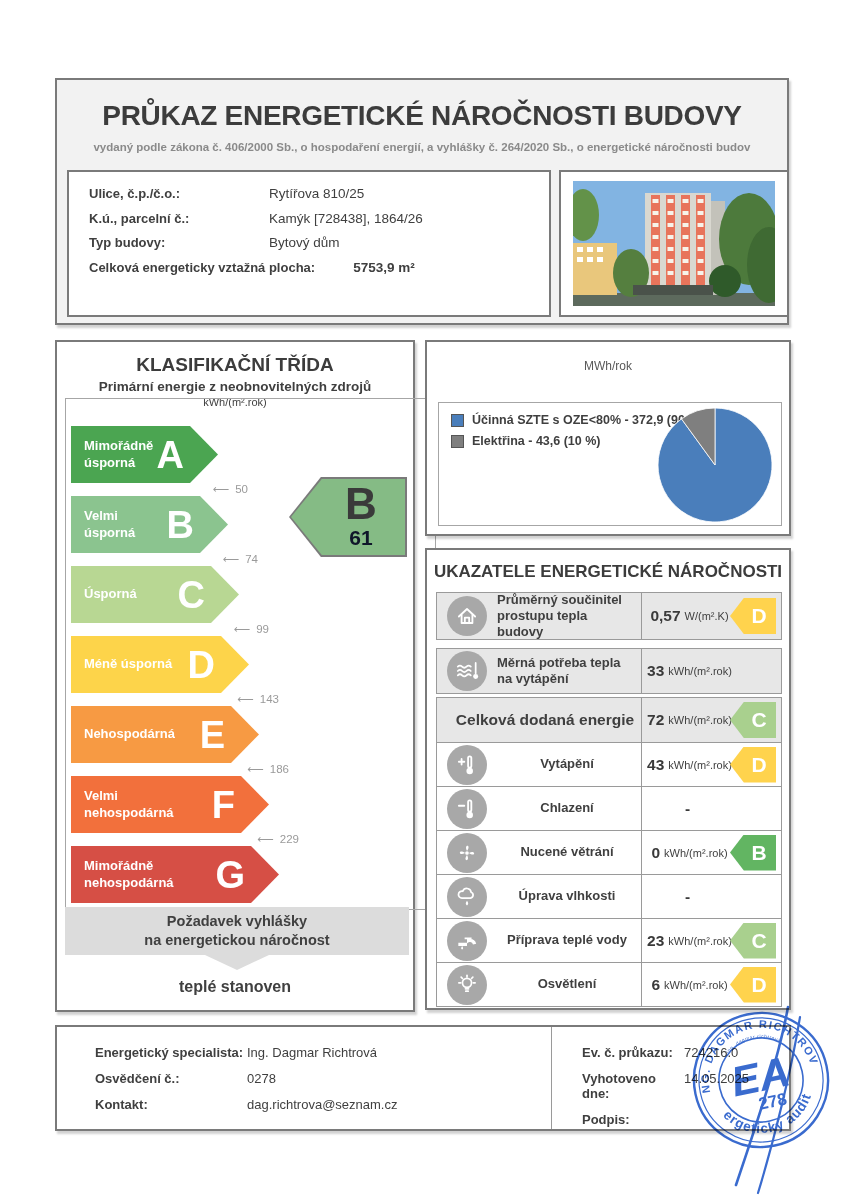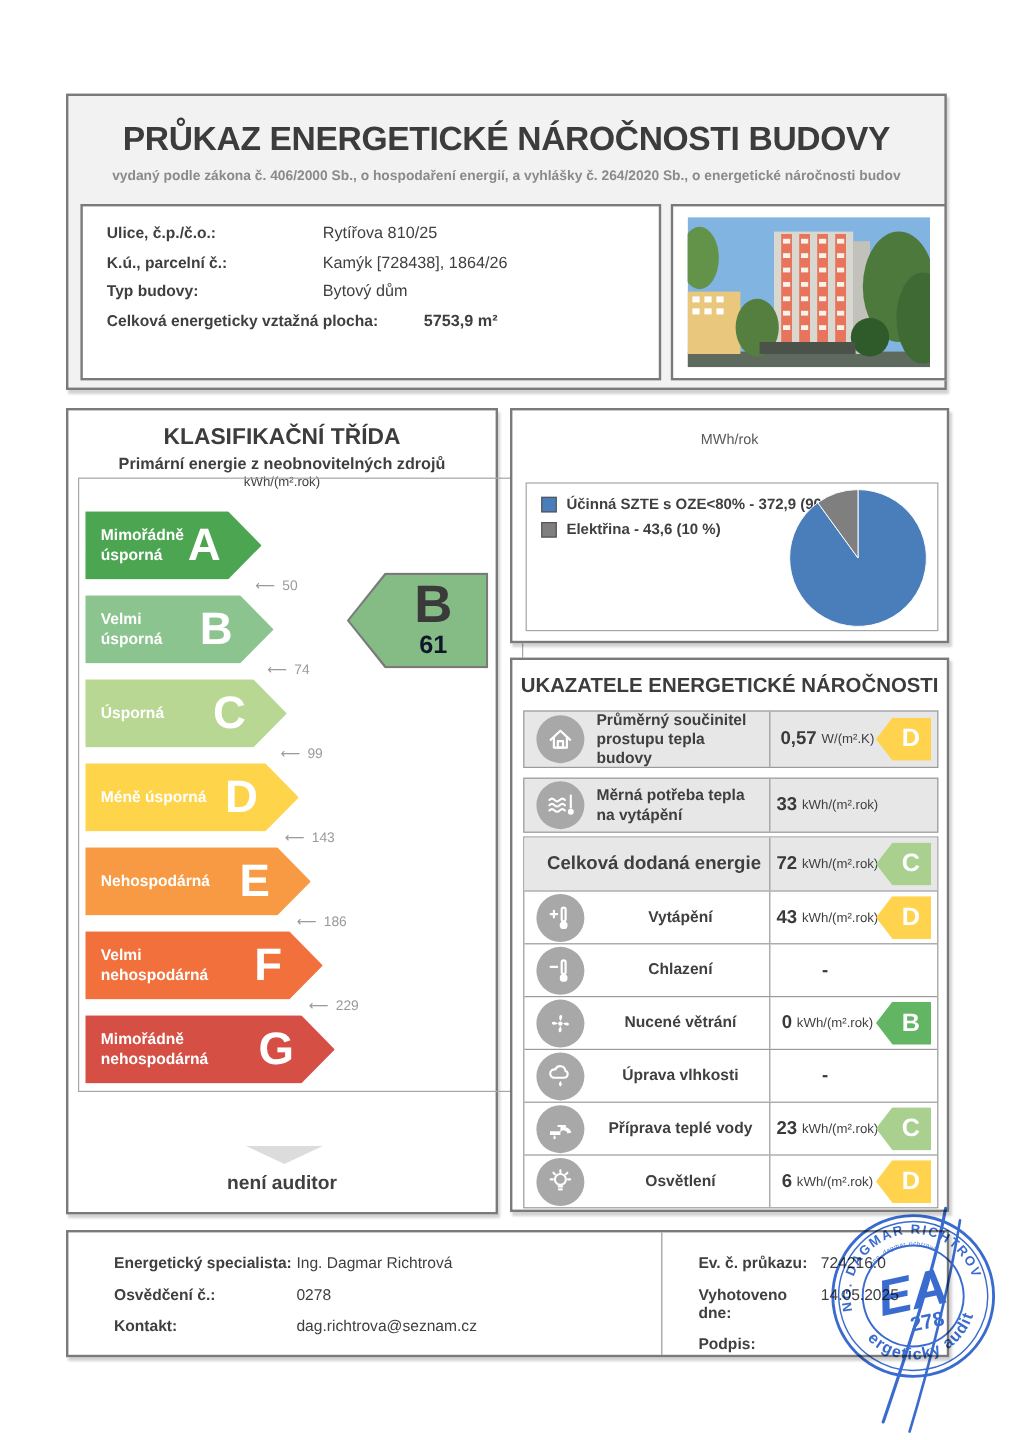--- a/index.html
+++ b/index.html
@@ -250,22 +250,26 @@
       </div>
     </div>
 
     <div class="current-badge-outer">
       <div class="current-badge-inner" style="background-color: rgb(133, 187, 133);">
         <span class="current-letter">B</span>
         <span class="current-value">61</span>
       </div>
     </div>
 
+    <div class="req-box">
+      <span class="req-line">Požadavek vyhlášky</span>
+      <span class="req-line">na energetickou náročnost</span>
+    </div>
     <div class="req-chevron"></div>
-    <div class="req-value">není auditor</div>
+    <div class="req-value">teplé stanoven</div>
   </div>
 
   <div class="box pie-box">
     <div class="pie-sub">MWh/rok</div>
     <div class="chart-frame">
       <div class="legend">
         <div class="legend-item">
           <span class="legend-sq" style="background-color: rgb(74, 126, 187);"></span>
           <span class="legend-text">Účinná SZTE s OZE&lt;80% - 372,9 (90 %)</span>
         </div>

